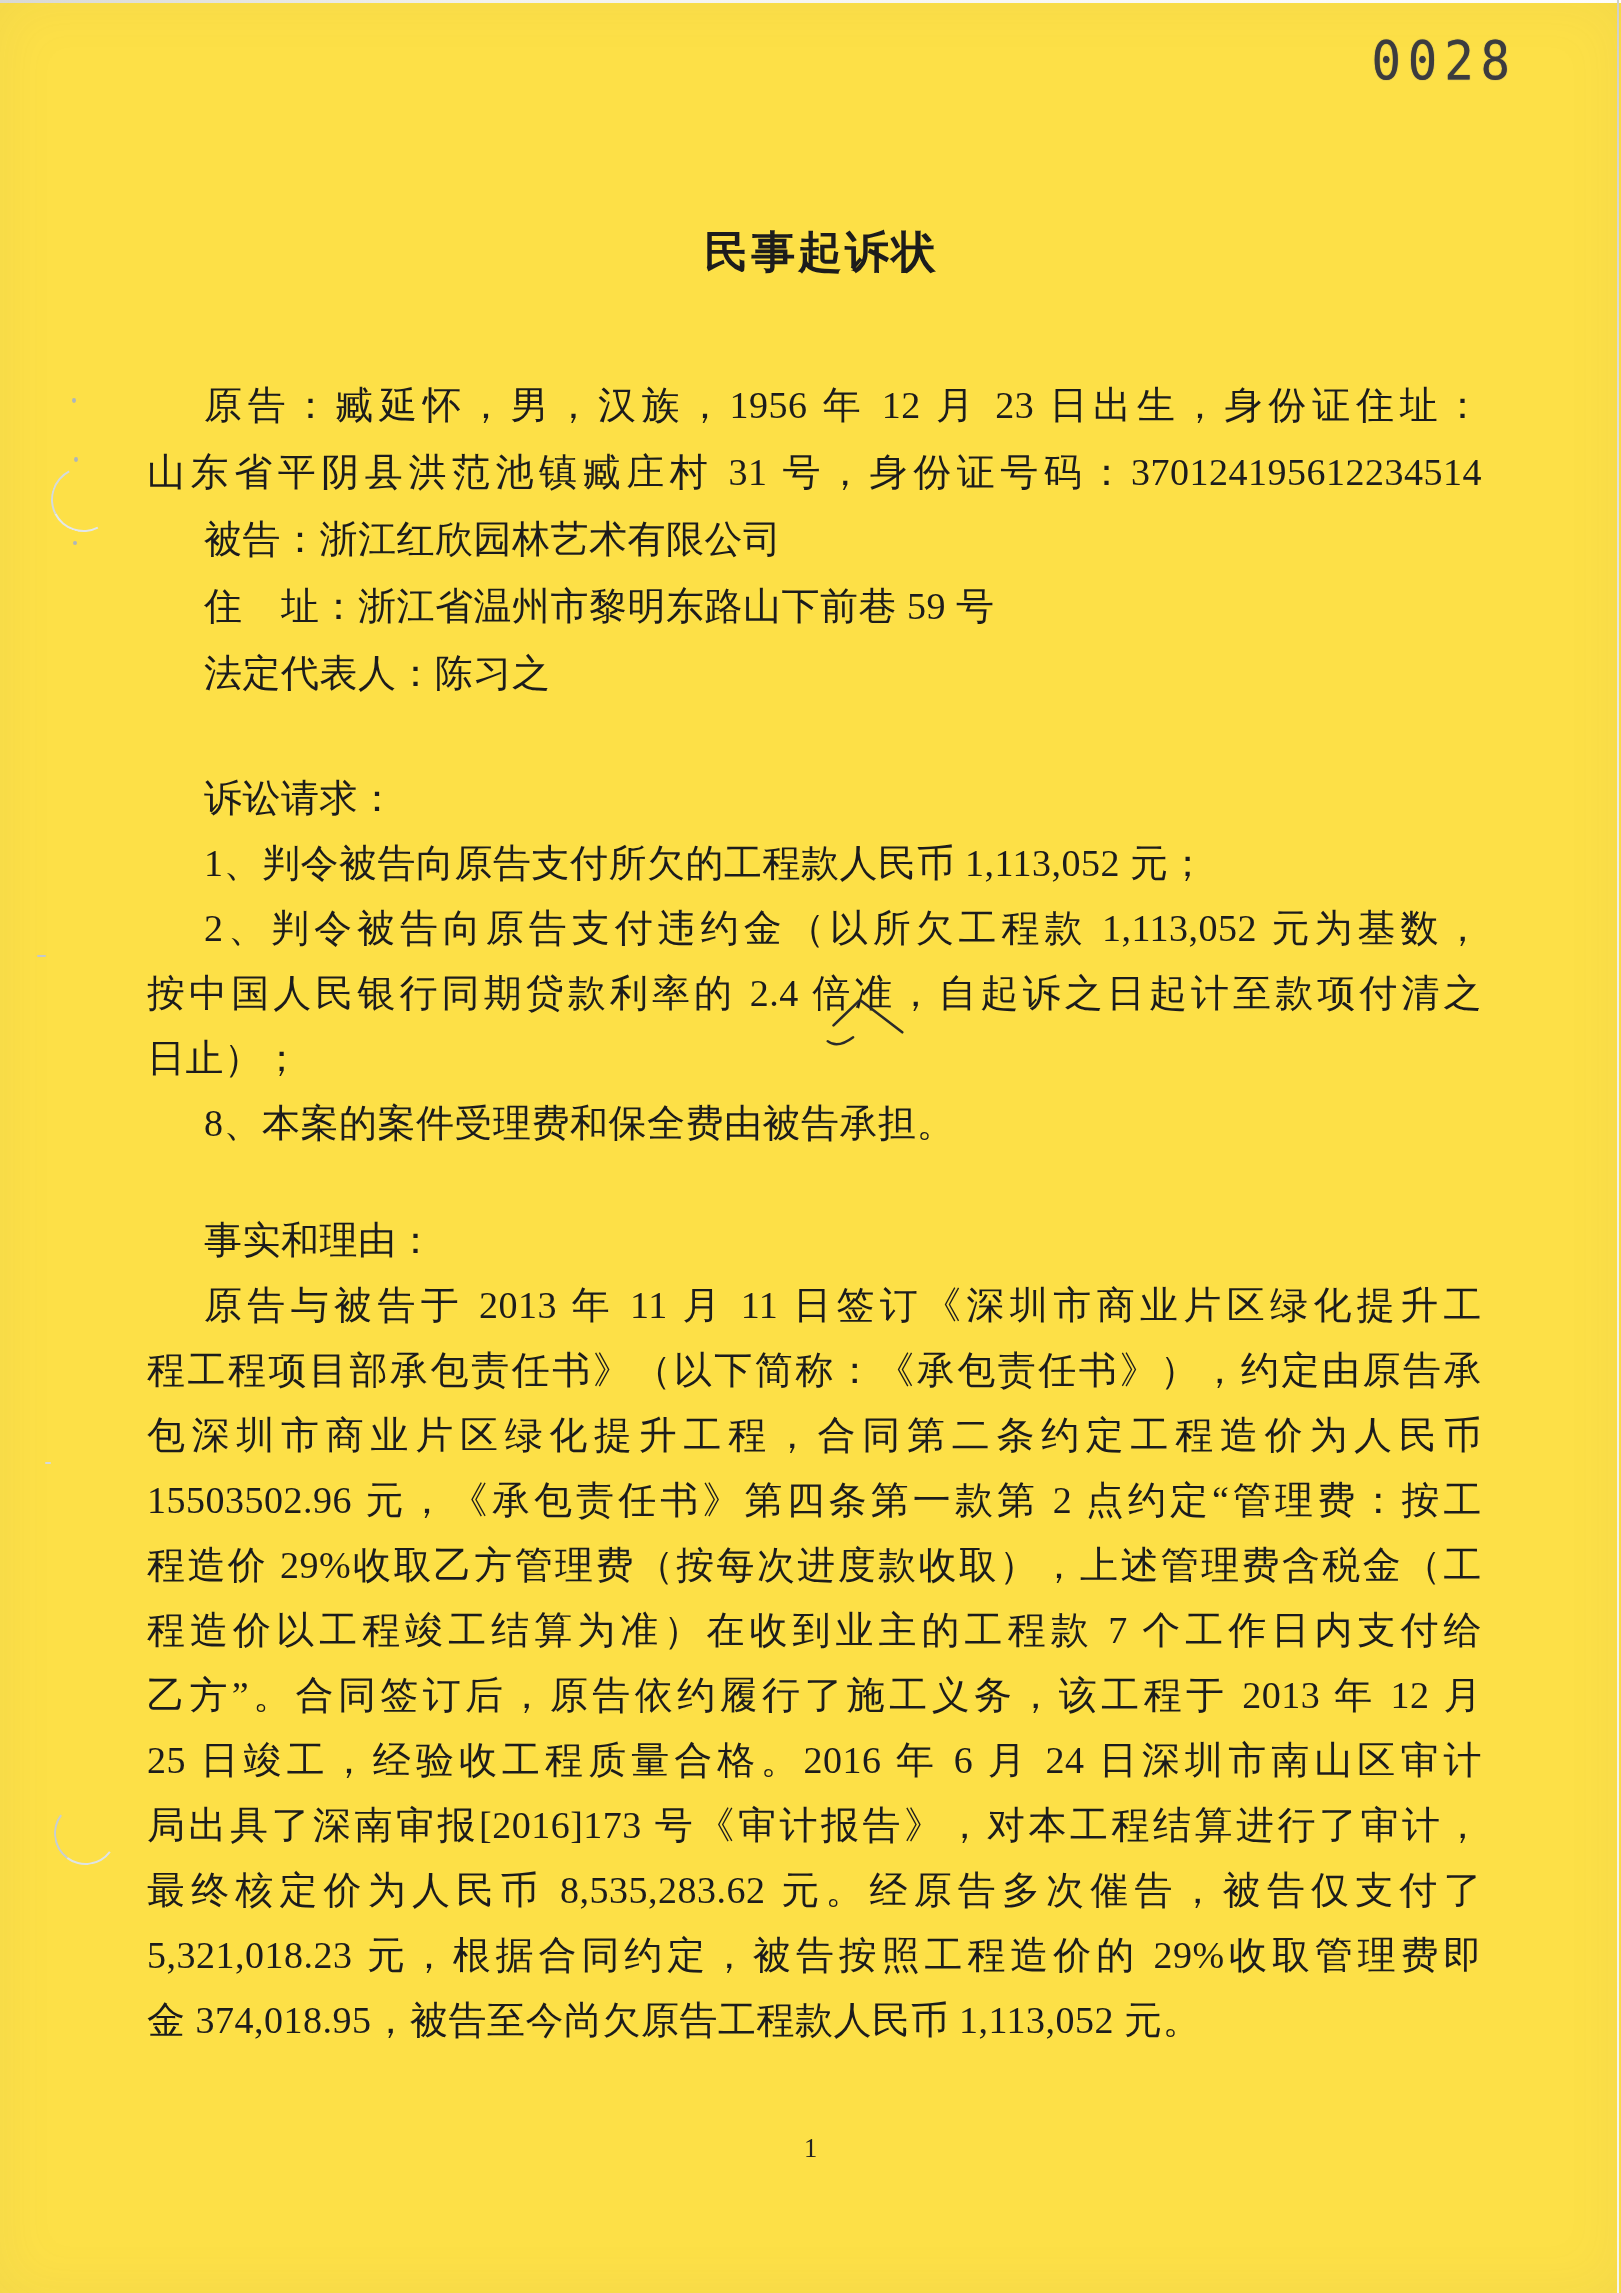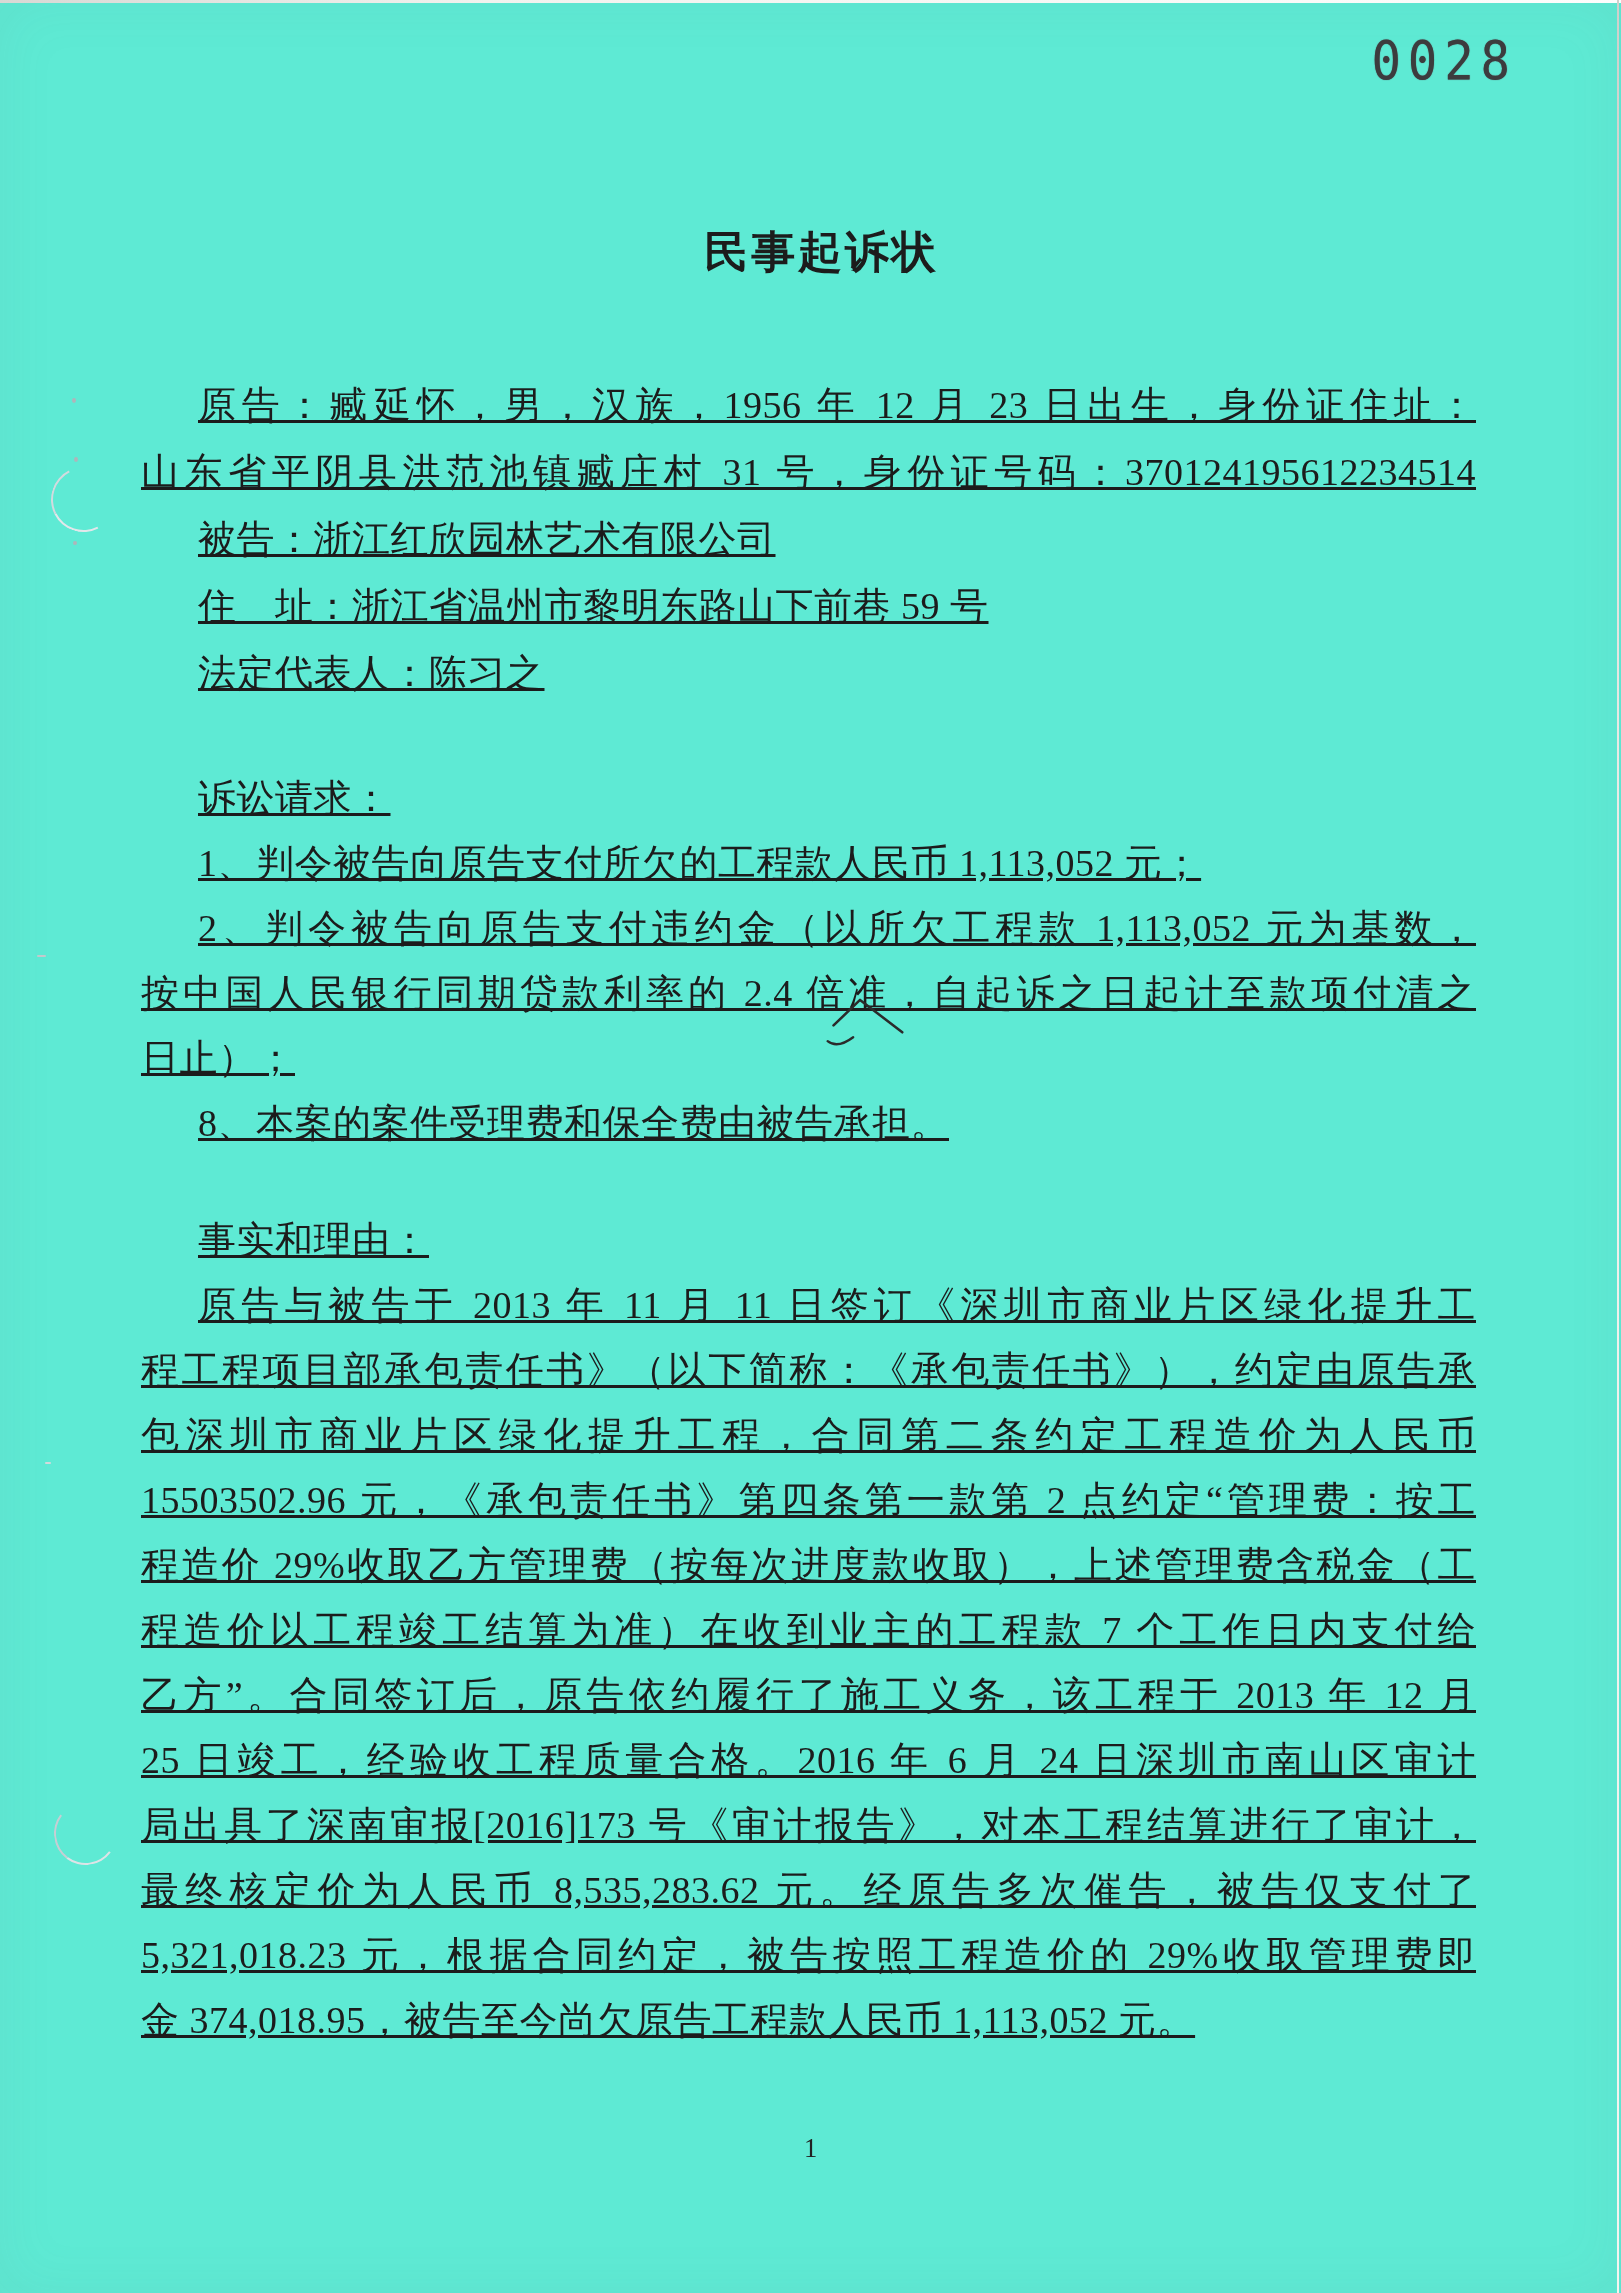--- a/index.html
+++ b/index.html
@@ -1,21 +1,21 @@
 <!DOCTYPE html>
 <html><head>
 <meta charset="utf-8">
 <style>
   html, body { margin: 0; padding: 0; background: #e9e9e7; }
   .page {
     position: relative;
     width: 1621px;
     height: 2294px;
     margin: 0 auto;
-    background: #5eead4;
+    background: #fde047;
     overflow: hidden;
     box-shadow: inset 0 0 59px rgba(120,120,115,0.08);
     font-family: "Liberation Serif", "DejaVu Serif", serif;
     color: #1c1c1c;
   }
   .page-edge-right {
     position: absolute; top: 0; right: 2px; width: 2px; height: 100%;
     background: linear-gradient(180deg, #cfcfcb, #eeeeea 40%, #f4f4f0);
   }
   .page-edge-top {
@@ -27,21 +27,21 @@
     font-family: "DejaVu Sans Mono", "Liberation Mono", monospace;
     font-size: 49px; letter-spacing: 6.9px; color: #3c3c3e;
     text-shadow: 0 0 1px #55555a;
     transform: scaleY(1.08);
   }
   .doc-title {
     position: absolute; top: 223px; left: 11px; width: 100%;
     text-align: center; font-size: 44px; font-weight: 600;
     letter-spacing: 2.9px;
   }
-  .textblock { position: absolute; left: 141px; width: 1335px; text-decoration: underline; }
+  .textblock { position: absolute; left: 147px; width: 1335px; }
   .ln {
     font-size: 38px; line-height: 65px; height: 65px;
     white-space: nowrap; letter-spacing: 0.5px;
   }
   .parties .ln { line-height: 67px; height: 67px; }
   .ind { text-indent: 57px; }
   .j { white-space: normal; text-align: justify; text-align-last: justify; }
   .parties { top: 372px; }
   .claims  { top: 766px; }
   .facts   { top: 1208px; }

